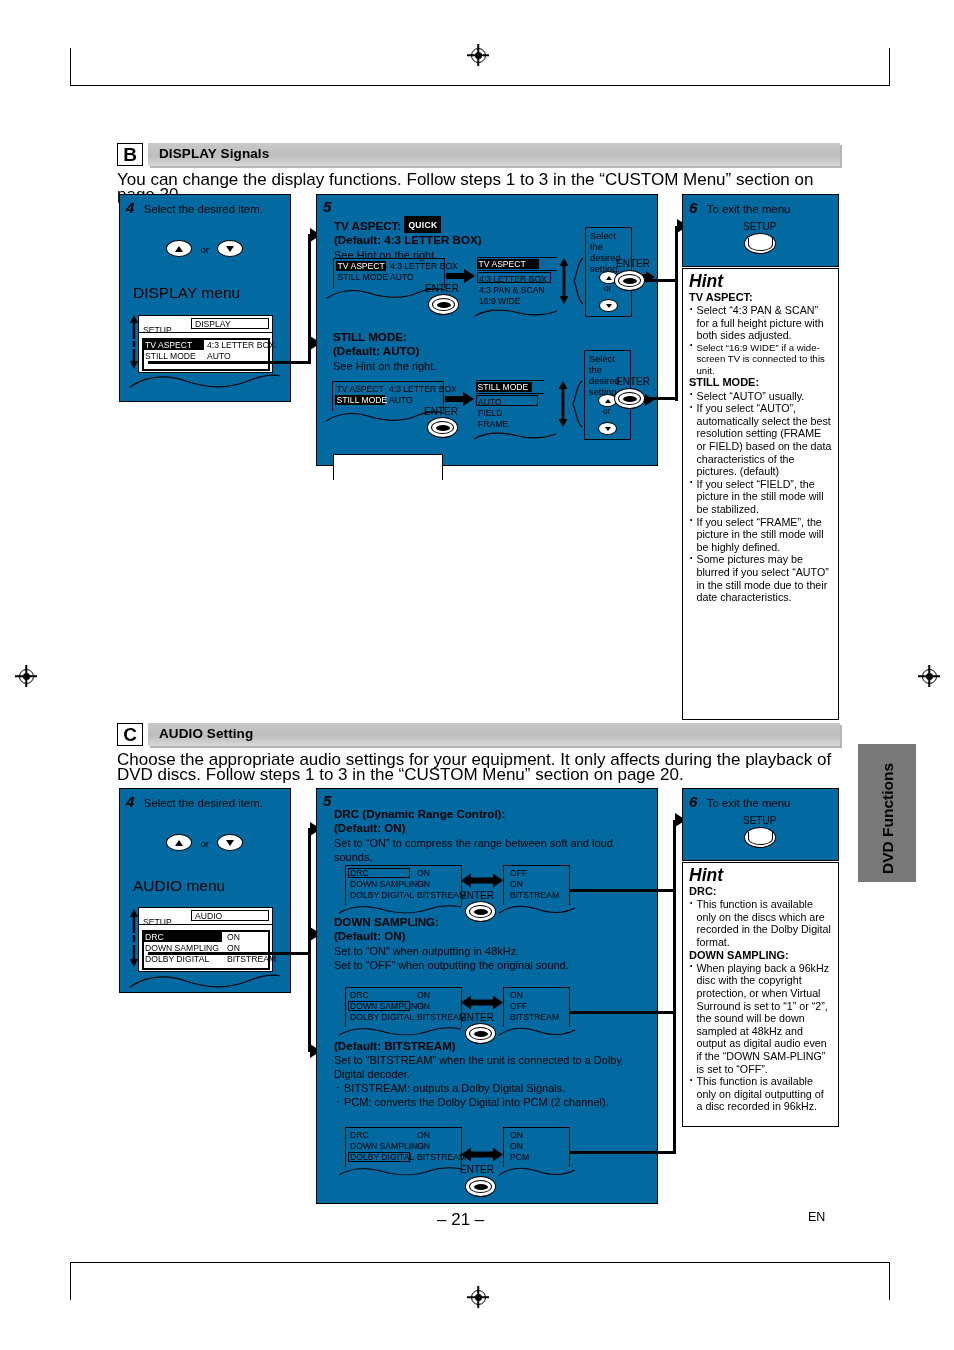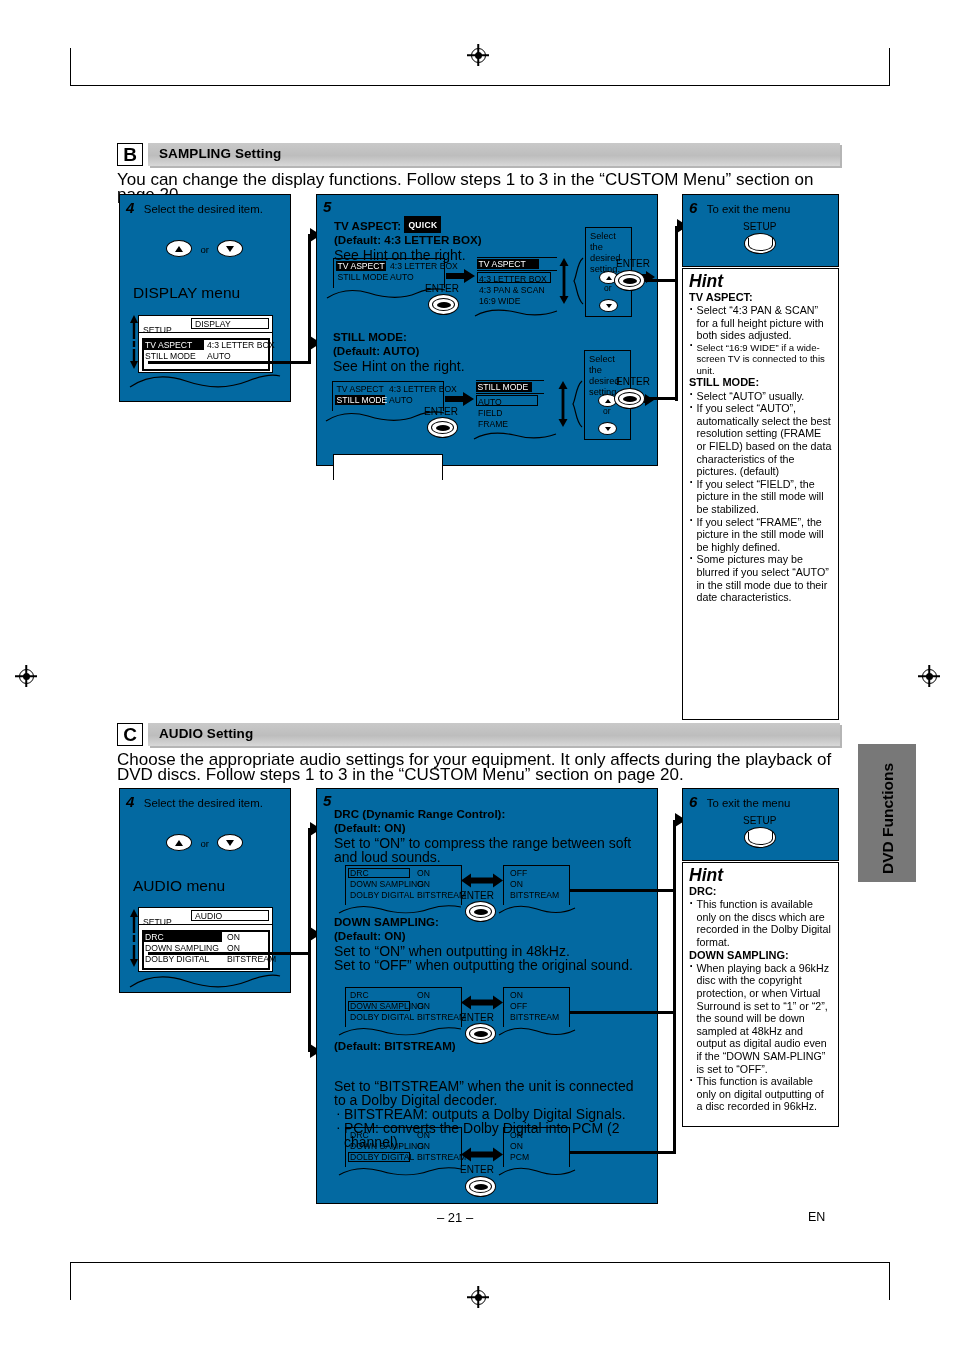--- a/index.html
+++ b/index.html
@@ -95,33 +95,33 @@
   .hint-title { font-style:italic; font-weight:bold; font-size:17.5px; line-height:19px; }
   .hint-sub { font-weight:bold; font-size:11px; line-height:13.2px; }
   .hint-li { font-size:10.7px; line-height:12.6px; padding-left:7.5px; position:relative; }
   .hint-li::before{ content:"·"; position:absolute; left:0.5px; top:-1.5px; font-size:12px; font-weight:bold; }
   .hint-li.tight { font-size:9.6px; line-height:11.5px; }
 
   
   .quick { display:inline-block; background:#000; color:#fff; font-weight:bold;
     font-size:8.5px; padding:1.5px 4px 1.5px 4px; letter-spacing:.3px; vertical-align:2px; }
 
-  .bullet-txt { font-size:14px; line-height:14px; }
+  .bullet-txt { font-size:11px; line-height:14px; }
   .hd-bold { font-weight:bold; font-size:11.6px; line-height:14.4px; }
 
   
   .side-tab {
     position:absolute; background:#787878;
   }
   .side-tab-label{
     position:absolute; color:#000; font-weight:bold; font-size:15.5px;
     white-space:nowrap; transform-origin:0 0; transform:rotate(-90deg);
   }
 
-  .footer-page { position:absolute; font-size:13px; }
+  .footer-page { position:absolute; font-size:17px; }
   .footer-en { position:absolute; font-size:12.5px; }
 
   .arrowhead-r { width:0;height:0; border-top:7px solid transparent; border-bottom:7px solid transparent; border-left:11px solid #000; position:absolute;}
 </style>
 </head>
 <body>
 
 <div class="page">
 
   <div class="reg-target" style="left:467px; top:44px;">
@@ -146,21 +146,21 @@
   <div class="crop" style="left:70px; top:1262px; width:1.4px; height:38px;"></div>
   <div class="crop" style="left:889px; top:1262px; width:1.4px; height:38px;"></div>
   <div class="crop" style="left:70px; top:85px; width:820px; height:1.1px;"></div>
   <div class="crop" style="left:70px; top:1262px; width:820px; height:1.1px;"></div>
 
   <div class="section" style="left:117px; top:143px; width:723px;">
 
     <div class="sec-head">
       <div class="sec-letter">B</div>
       <div class="sec-band">
-        <span>SAMPLING Setting</span>
+        <span>DISPLAY Signals</span>
       </div>
     </div>
 
     <div class="sec-intro">You can change the display functions. Follow steps 1 to 3 in the “CUSTOM Menu” section on page 20.</div>
   </div>
 
   <div class="box" style="left:119px; top:194px; width:172px; height:208px;">
     <div style="position:absolute;left:6px;top:4px;">
       <span class="step-num">4</span>
       <span class="step-txt" style="margin-left:5px;">Select the desired item.</span>
@@ -523,21 +523,21 @@
       <span class="osd-row" style="position:absolute;left:7px;top:3px;">ON</span>
       <span class="osd-row" style="position:absolute;left:7px;top:14px;">OFF</span>
       <span class="osd-row" style="position:absolute;left:7px;top:25px;">BITSTREAM</span>
       <svg style="position:absolute;left:-6px;top:37px;" width="82" height="16">
         <path d="M2,11 C14,3 28,3 40,7 C54,12 66,12 78,6" stroke="#000" fill="none" stroke-width="1.1"></path>
       </svg>
     </div>
 
     <div style="position:absolute;left:17px;top:250px;width:318px;">
       <div class="hd-bold">(Default: BITSTREAM)</div>
-      <div class="bullet-txt" style="width:308px;margin-top:26px;">Set to “BITSTREAM” when the unit is connected to a Dolby Digital decoder.</div>
+      <div class="bullet-txt" style="width:308px;">Set to “BITSTREAM” when the unit is connected to a Dolby Digital decoder.</div>
       <div class="bullet-txt" style="padding-left:10px;position:relative;">
         <span style="position:absolute;left:2px;top:-1px;">·</span>
         <span>BITSTREAM: outputs a Dolby Digital Signals.</span>
       </div>
       <div class="bullet-txt" style="padding-left:10px;position:relative;">
         <span style="position:absolute;left:2px;top:-1px;">·</span>
         <span>PCM: converts the Dolby Digital into PCM (2 channel).</span>
       </div>
     </div>
 

